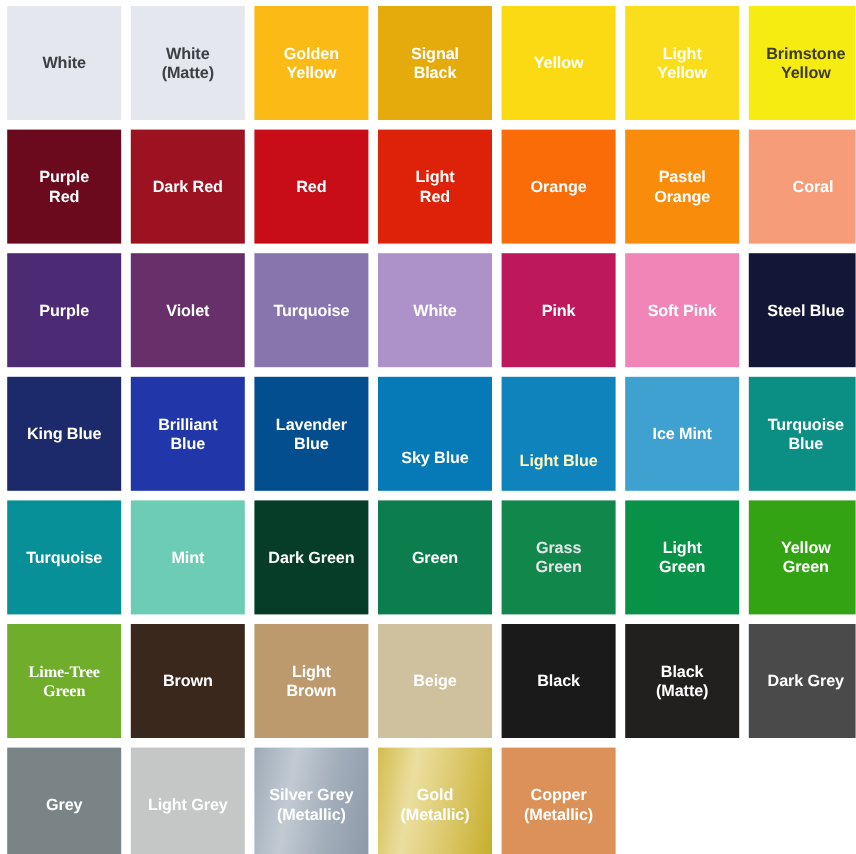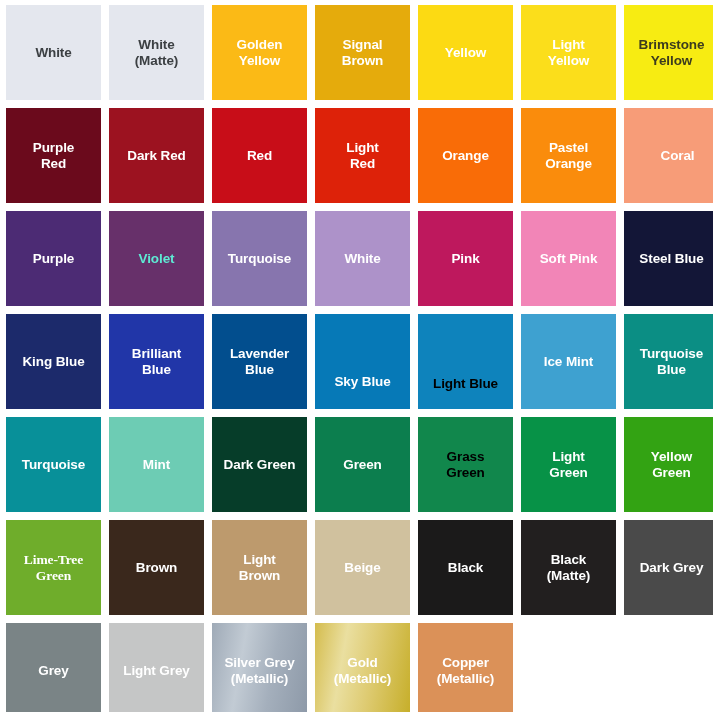--- a/index.html
+++ b/index.html
@@ -59,21 +59,21 @@
     <div class="swatch" style="background: rgb(228, 231, 238);">
       <span class="swatch-label" style="color: rgb(60, 64, 67);">White
 (Matte)</span>
     </div>
     <div class="swatch" style="background: rgb(251, 186, 22);">
       <span class="swatch-label" style="color: rgb(255, 255, 255);">Golden
 Yellow</span>
     </div>
     <div class="swatch" style="background: rgb(229, 171, 12);">
       <span class="swatch-label" style="color: rgb(255, 255, 255);">Signal
-Brown</span>
+Black</span>
     </div>
     <div class="swatch" style="background: rgb(252, 218, 19);">
       <span class="swatch-label" style="color: rgb(255, 255, 255);">Yellow</span>
     </div>
     <div class="swatch" style="background: rgb(251, 222, 27);">
       <span class="swatch-label" style="color: rgb(255, 255, 255);">Light
 Yellow</span>
     </div>
     <div class="swatch" style="background: rgb(247, 236, 18);">
       <span class="swatch-label" style="color: rgb(60, 60, 30);">Brimstone
@@ -100,21 +100,21 @@
       <span class="swatch-label" style="color: rgb(255, 255, 255);">Pastel
 Orange</span>
     </div>
     <div class="swatch" style="background: rgb(247, 156, 120);">
       <span class="swatch-label" style="color: rgb(255, 255, 255); margin-left: 12px;">Coral</span>
     </div>
     <div class="swatch" style="background: rgb(76, 43, 116);">
       <span class="swatch-label" style="color: rgb(255, 255, 255);">Purple</span>
     </div>
     <div class="swatch" style="background: rgb(103, 48, 106);">
-      <span class="swatch-label" style="color: #5eead4;">Violet</span>
+      <span class="swatch-label" style="color: #ffffff;">Violet</span>
     </div>
     <div class="swatch" style="background: rgb(135, 117, 174);">
       <span class="swatch-label" style="color: rgb(255, 255, 255);">Turquoise</span>
     </div>
     <div class="swatch" style="background: rgb(173, 146, 201);">
       <span class="swatch-label" style="color: rgb(255, 255, 255);">White</span>
     </div>
     <div class="swatch" style="background: #be185d;">
       <span class="swatch-label" style="color: rgb(255, 255, 255);">Pink</span>
     </div>
@@ -132,21 +132,21 @@
 Blue</span>
     </div>
     <div class="swatch" style="background: rgb(2, 78, 142);">
       <span class="swatch-label" style="color: rgb(255, 255, 255);">Lavender
 Blue</span>
     </div>
     <div class="swatch" style="background: rgb(6, 121, 183);">
       <span class="swatch-label" style="color: rgb(255, 255, 255); margin-top: 40px;">Sky Blue</span>
     </div>
     <div class="swatch" style="background: rgb(14, 131, 188);">
-      <span class="swatch-label" style="color: #000000; margin-top: 44px;">Light Blue</span>
+      <span class="swatch-label" style="color: #fef9c3; margin-top: 44px;">Light Blue</span>
     </div>
     <div class="swatch" style="background: rgb(62, 161, 208);">
       <span class="swatch-label" style="color: rgb(255, 255, 255);">Ice Mint</span>
     </div>
     <div class="swatch" style="background: rgb(11, 142, 132);">
       <span class="swatch-label" style="color: rgb(255, 255, 255);">Turquoise
 Blue</span>
     </div>
     <div class="swatch" style="background: rgb(8, 144, 153);">
       <span class="swatch-label" style="color: rgb(255, 255, 255);">Turquoise</span>
@@ -154,21 +154,21 @@
     <div class="swatch" style="background: rgb(109, 204, 180);">
       <span class="swatch-label" style="color: rgb(255, 255, 255);">Mint</span>
     </div>
     <div class="swatch" style="background: rgb(6, 61, 41);">
       <span class="swatch-label" style="color: rgb(255, 255, 255);">Dark Green</span>
     </div>
     <div class="swatch" style="background: rgb(12, 126, 78);">
       <span class="swatch-label" style="color: rgb(255, 255, 255);">Green</span>
     </div>
     <div class="swatch" style="background: rgb(17, 135, 76);">
-      <span class="swatch-label" style="color: #000000;">Grass
+      <span class="swatch-label" style="color: #e5e5e5;">Grass
 Green</span>
     </div>
     <div class="swatch" style="background: rgb(7, 146, 71);">
       <span class="swatch-label" style="color: rgb(255, 255, 255);">Light
 Green</span>
     </div>
     <div class="swatch" style="background: rgb(51, 163, 19);">
       <span class="swatch-label" style="color: rgb(255, 255, 255);">Yellow
 Green</span>
     </div>

